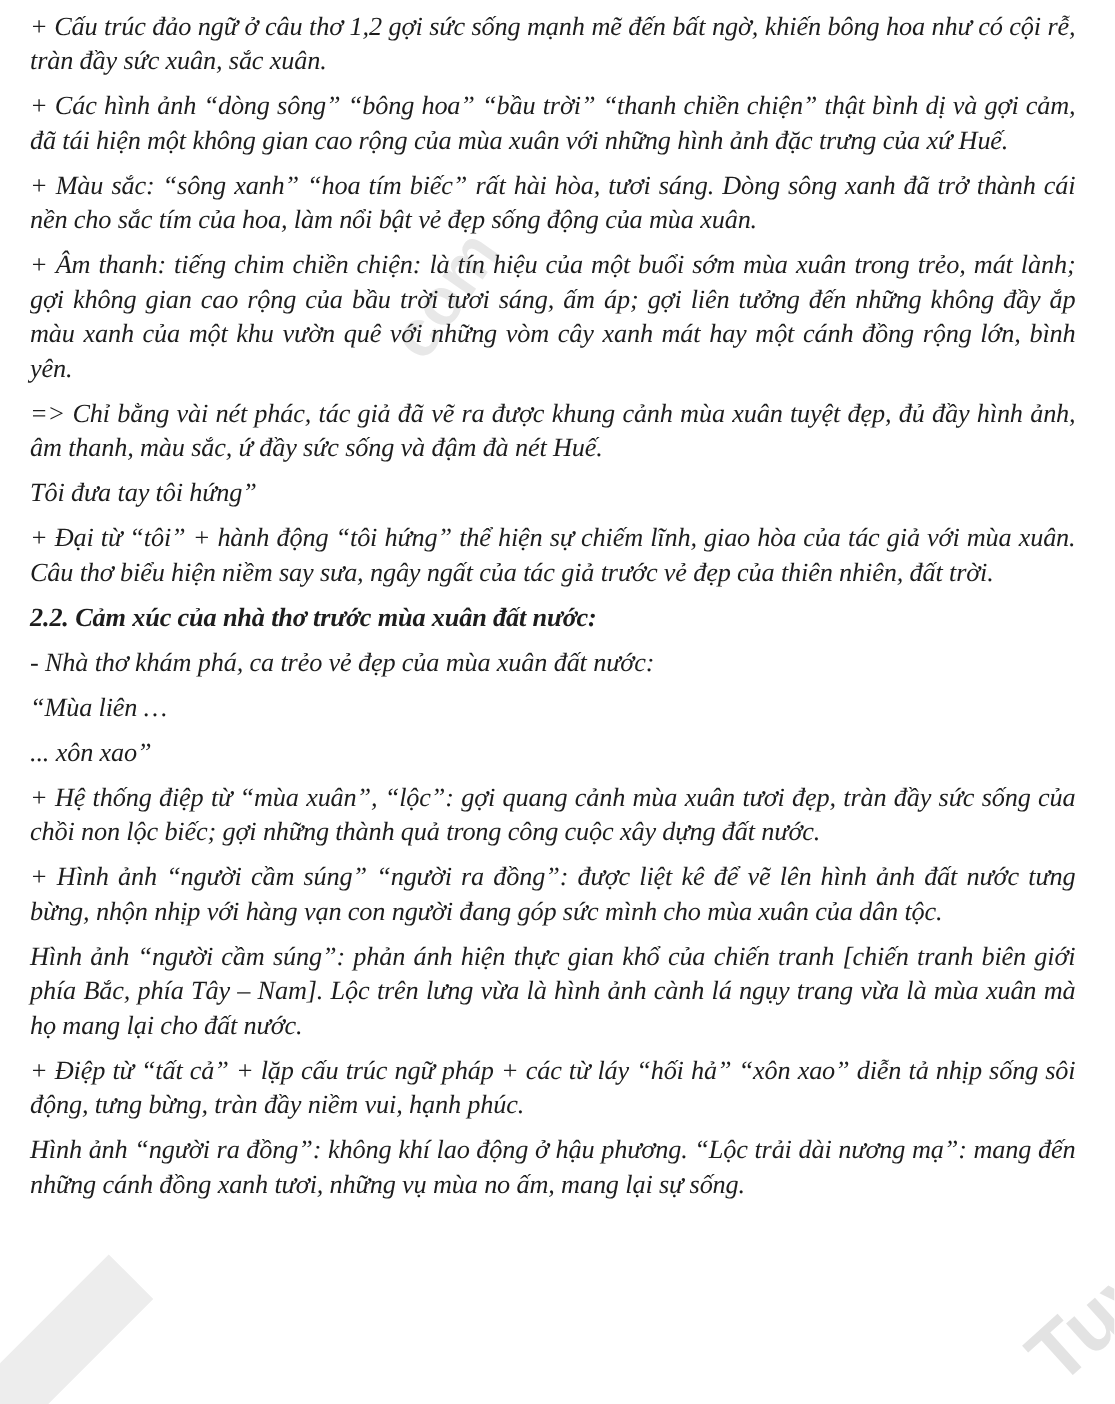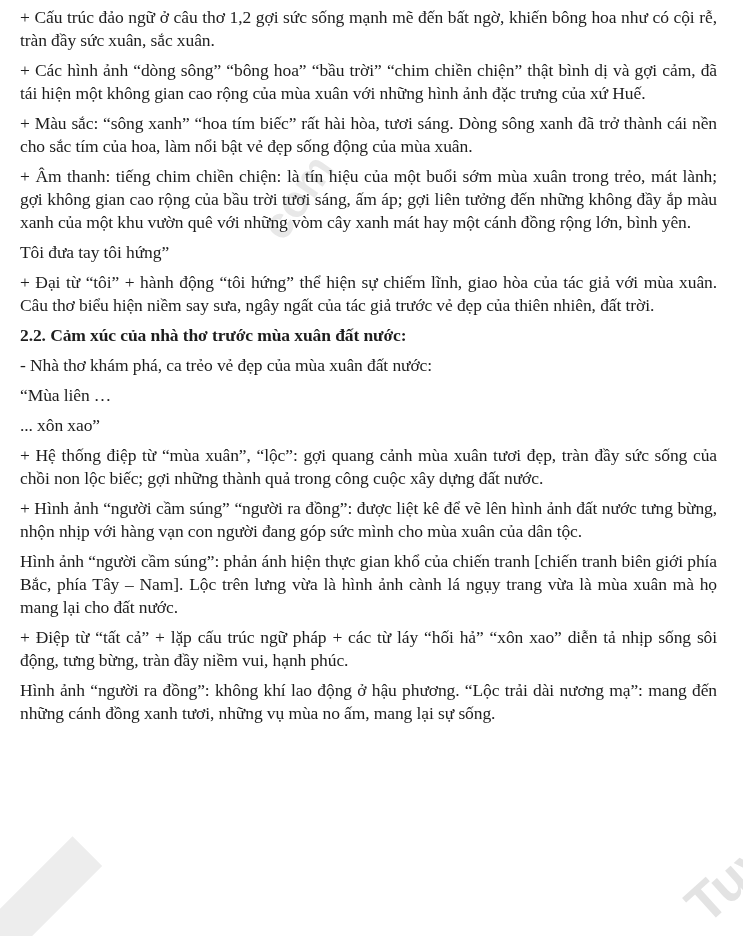--- a/index.html
+++ b/index.html
@@ -13,20 +13,21 @@
     color: #1d1d1d;
   }
   .doc {
     position: relative;
     z-index: 2;
     padding: 6px 26px 0 20px;
     text-align: justify;
     font-size: 17.5px;
     line-height: 23px;
     letter-spacing: -0.1px;
+    font-style: italic;
   }
   .doc p { margin: 0 0 7px 0; }
   .b { font-weight: bold; }
   
   .wm {
     position: absolute;
     z-index: 1;
     font-family: "Liberation Sans", "DejaVu Sans", sans-serif;
     font-weight: bold;
     color: #e5e5e5;
@@ -62,23 +63,24 @@
 <body>
 
 <div class="page">
 
   <div class="wm-wedge"></div>
   <div class="wm wm-com">com</div>
   <div class="wm wm-tuy">Tuy</div>
 
   <div class="doc">
     <p>+ Cấu trúc đảo ngữ ở câu thơ 1,2 gợi sức sống mạnh mẽ đến bất ngờ, khiến bông hoa như có cội rễ, tràn đầy sức xuân, sắc xuân.</p>
-    <p>+ Các hình ảnh “dòng sông” “bông hoa” “bầu trời” “chim chiền chiện” thật bình dị và gợi cảm, đã tái hiện một không gian cao rộng của mùa xuân với những hình ảnh đặc trưng của xứ Huế.</p>
+    <p>+ Các hình ảnh “dòng sông” “bông hoa” “bầu trời” “thanh chiền chiện” thật bình dị và gợi cảm, đã tái hiện một không gian cao rộng của mùa xuân với những hình ảnh đặc trưng của xứ Huế.</p>
     <p>+ Màu sắc: “sông xanh” “hoa tím biếc” rất hài hòa, tươi sáng. Dòng sông xanh đã trở thành cái nền cho sắc tím của hoa, làm nổi bật vẻ đẹp sống động của mùa xuân.</p>
     <p>+ Âm thanh: tiếng chim chiền chiện: là tín hiệu của một buổi sớm mùa xuân trong trẻo, mát lành; gợi không gian cao rộng của bầu trời tươi sáng, ấm áp; gợi liên tưởng đến những không đầy ắp màu xanh của một khu vườn quê với những vòm cây xanh mát hay một cánh đồng rộng lớn, bình yên.</p>
+    <p>=&gt; Chỉ bằng vài nét phác, tác giả đã vẽ ra được khung cảnh mùa xuân tuyệt đẹp, đủ đầy hình ảnh, âm thanh, màu sắc, ứ đầy sức sống và đậm đà nét Huế.</p>
     <p>Tôi đưa tay tôi hứng”</p>
     <p>+ Đại từ “tôi” + hành động “tôi hứng” thể hiện sự chiếm lĩnh, giao hòa của tác giả với mùa xuân. Câu thơ biểu hiện niềm say sưa, ngây ngất của tác giả trước vẻ đẹp của thiên nhiên, đất trời.</p>
     <p class="b">2.2. Cảm xúc của nhà thơ trước mùa xuân đất nước:</p>
     <p>- Nhà thơ khám phá, ca trẻo vẻ đẹp của mùa xuân đất nước:</p>
     <p>“Mùa liên …</p>
     <p>... xôn xao”</p>
     <p>+ Hệ thống điệp từ “mùa xuân”, “lộc”: gợi quang cảnh mùa xuân tươi đẹp, tràn đầy sức sống của chồi non lộc biếc; gợi những thành quả trong công cuộc xây dựng đất nước.</p>
     <p>+ Hình ảnh “người cầm súng” “người ra đồng”: được liệt kê để vẽ lên hình ảnh đất nước tưng bừng, nhộn nhịp với hàng vạn con người đang góp sức mình cho mùa xuân của dân tộc.</p>
     <p>Hình ảnh “người cầm súng”: phản ánh hiện thực gian khổ của chiến tranh [chiến tranh biên giới phía Bắc, phía Tây – Nam]. Lộc trên lưng vừa là hình ảnh cành lá ngụy trang vừa là mùa xuân mà họ mang lại cho đất nước.</p>
     <p>+ Điệp từ “tất cả” + lặp cấu trúc ngữ pháp + các từ láy “hối hả” “xôn xao” diễn tả nhịp sống sôi động, tưng bừng, tràn đầy niềm vui, hạnh phúc.</p>

